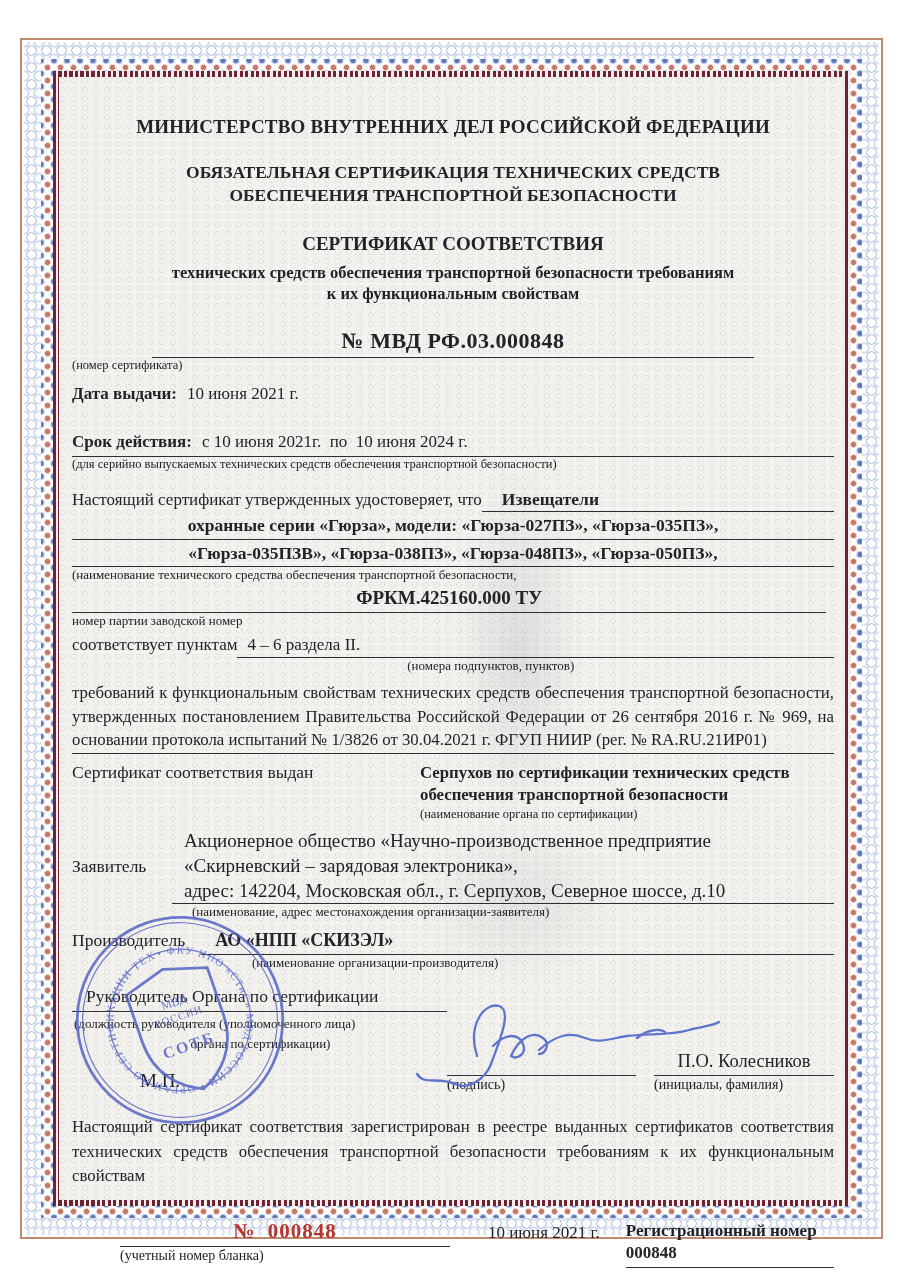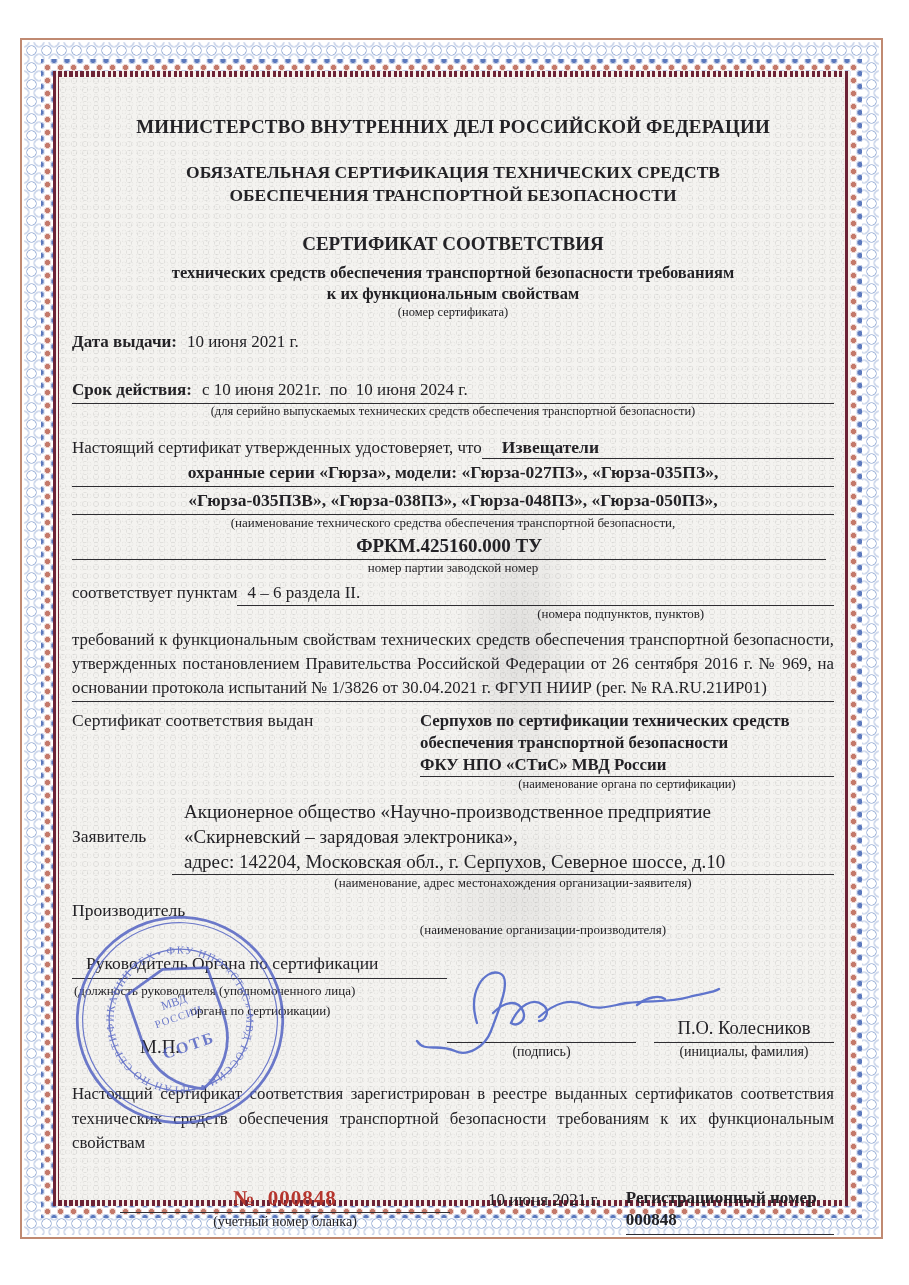--- a/index.html
+++ b/index.html
@@ -48,21 +48,21 @@
       radial-gradient(ellipse 90px 260px at 50% 45%, rgba(105,105,110,.14), rgba(255,255,255,0) 70%),
       radial-gradient(ellipse 150px 120px at 50% 85%, rgba(105,105,110,.10), rgba(255,255,255,0) 70%);
     pointer-events:none;
   }
   .content{
     position:relative;height:100%;box-sizing:border-box;
     padding:24px 10px 8px 13px;font-size:17px;line-height:1.3;
   }
   .c{text-align:center;}
   .b{font-weight:bold;}
-  .cap{font-size:12.5px;line-height:1.25;text-align:center;}
+  .cap{font-size:12.5px;line-height:1.25;text-align:left;}
   .u{border-bottom:1.4px solid #2e2d31;}
   .row{display:flex;align-items:baseline;}
   .keep{white-space:pre-wrap;}
   .ministry{font-size:19px;letter-spacing:.2px;margin-top:14px;}
   .certline{font-size:17.5px;line-height:1.35;margin-top:21px;}
   .title{font-size:19px;margin-top:24px;}
   .subtitle{font-size:16.5px;line-height:1.32;margin-top:5px;}
   .numline{font-size:22px;letter-spacing:.5px;margin:22px auto 0;width:79%;padding-bottom:1px;}
   .dates{margin-top:10px;}
   .validity{margin-top:26px;padding-bottom:2px;}
@@ -127,20 +127,21 @@
           <div>ОБЯЗАТЕЛЬНАЯ СЕРТИФИКАЦИЯ ТЕХНИЧЕСКИХ СРЕДСТВ</div>
           <div>ОБЕСПЕЧЕНИЯ ТРАНСПОРТНОЙ БЕЗОПАСНОСТИ</div>
         </div>
 
         <div class="c b title">СЕРТИФИКАТ СООТВЕТСТВИЯ</div>
         <div class="c b subtitle">
           <div>технических средств обеспечения транспортной безопасности требованиям</div>
           <div>к их функциональным свойствам</div>
         </div>
 
+        <div class="c b numline u">№ МВД РФ.03.000848</div>
         <div class="cap">(номер сертификата)</div>
 
         <div class="row dates">
           <span class="b">Дата выдачи:</span>
           <span class="keep" style="padding-left:10px">10 июня 2021 г.</span>
         </div>
 
         <div class="row validity u">
           <span class="b">Срок действия:</span>
           <span class="keep" style="padding-left:10px">с 10 июня 2021г.  по  10 июня 2024 г.</span>
@@ -165,37 +166,37 @@
         <div class="cap cap-right" style="font-size:13px">(номера подпунктов, пунктов)</div>
 
         <div class="basis">требований к функциональным свойствам технических средств обеспечения транспортной безопасности, утвержденных постановлением Правительства Российской Федерации от 26 сентября 2016 г. № 969, на основании протокола испытаний № 1/3826 от 30.04.2021 г. ФГУП НИИР (рег. № RA.RU.21ИР01)</div>
         <hr class="rule">
 
         <div class="row issuer">
           <span class="lbl">Сертификат соответствия выдан</span>
           <div class="col">
             <div>Серпухов по сертификации технических средств</div>
             <div>обеспечения транспортной безопасности</div>
-            <div class="u">ФКУ НПО «СТиС» МВД России</div>
             <div class="cap" style="font-weight:normal">(наименование органа по сертификации)</div>
           </div>
         </div>
 
         <div class="row applicant">
           <span class="lbl">Заявитель</span>
           <div class="col">
             <div class="ind">Акционерное общество «Научно-производственное предприятие</div>
             <div class="ind">«Скирневский – зарядовая электроника»,</div>
             <div class="u ind">адрес: 142204, Московская обл., г. Серпухов, Северное шоссе, д.10</div>
           </div>
         </div>
         <div class="cap" style="font-size:13px;padding-left:120px">(наименование, адрес местонахождения организации-заявителя)</div>
 
         <div class="row manuf">
           <span class="lbl">Производитель</span>
+          <span class="u val">АО «НПП «СКИЗЭЛ»</span>
         </div>
         <div class="cap" style="font-size:13px;padding-left:180px">(наименование организации-производителя)</div>
 
         <div class="signblock">
           <div class="signleft">
             <div class="headtitle u">Руководитель Органа по сертификации</div>
             <div class="cap">(должность руководителя (уполномоченного лица)</div>
             <div class="cap cap2">органа по сертификации)</div>
             <div class="mp">М.П.</div>
           </div>

